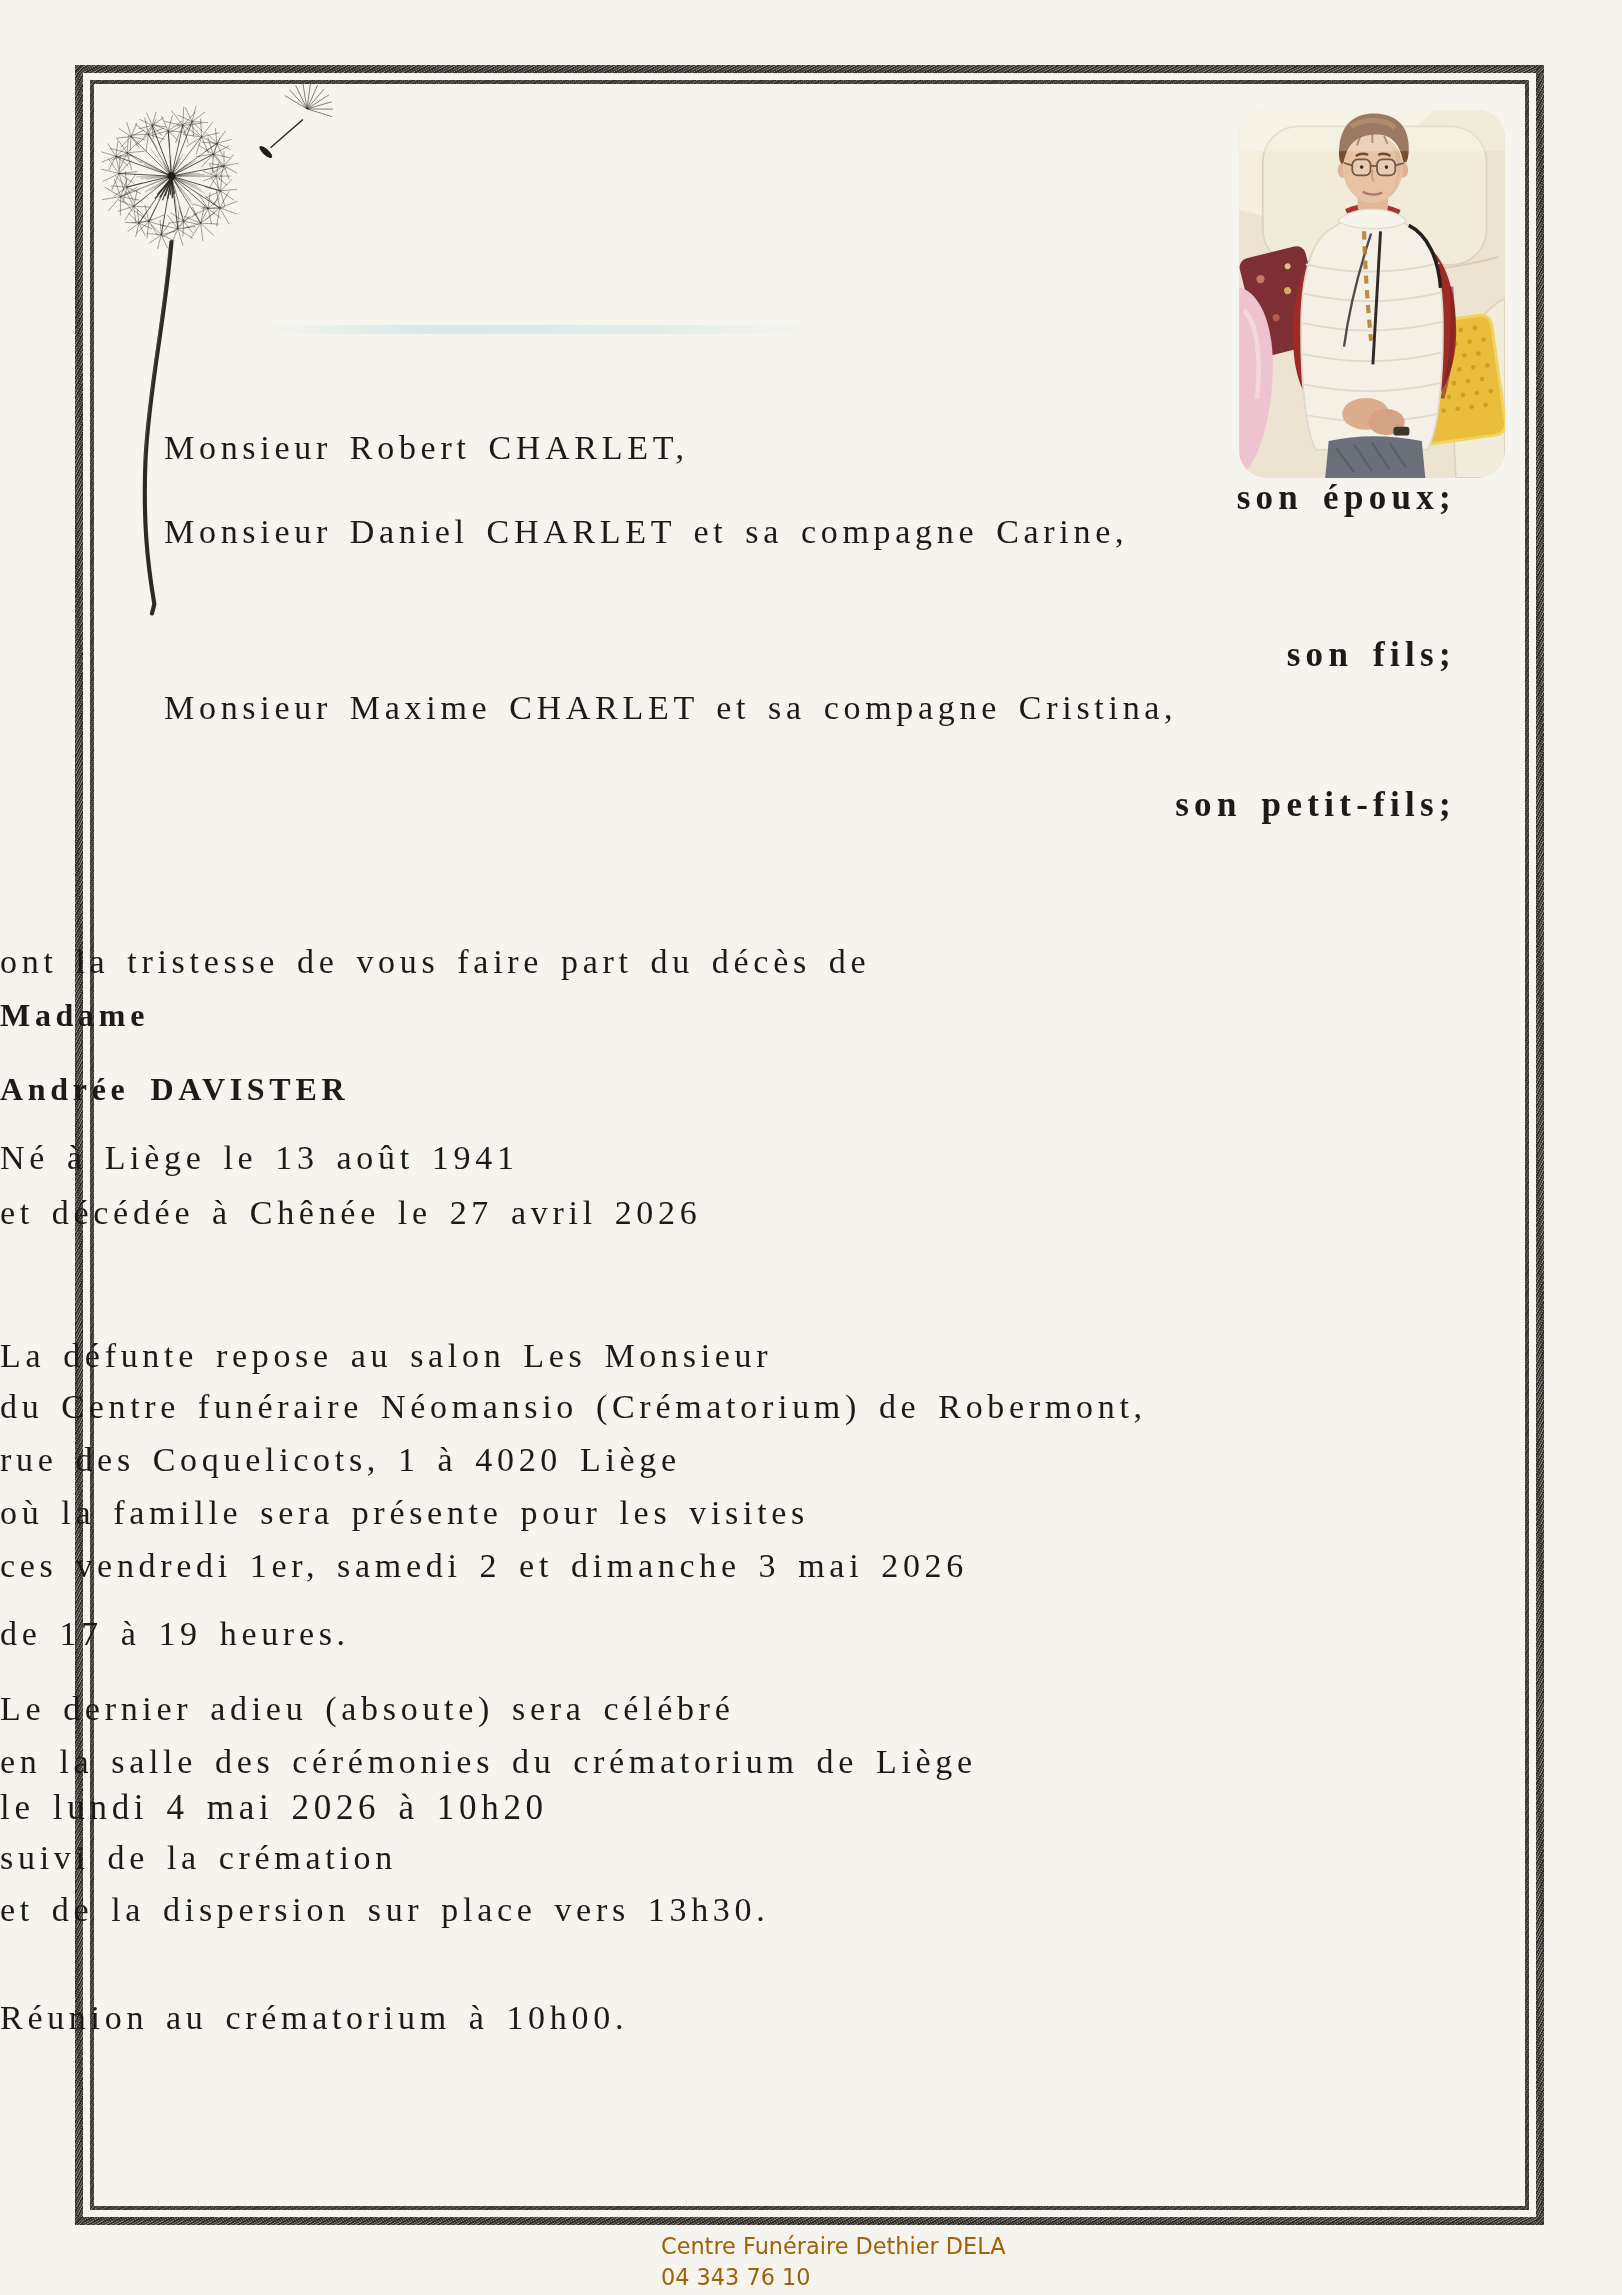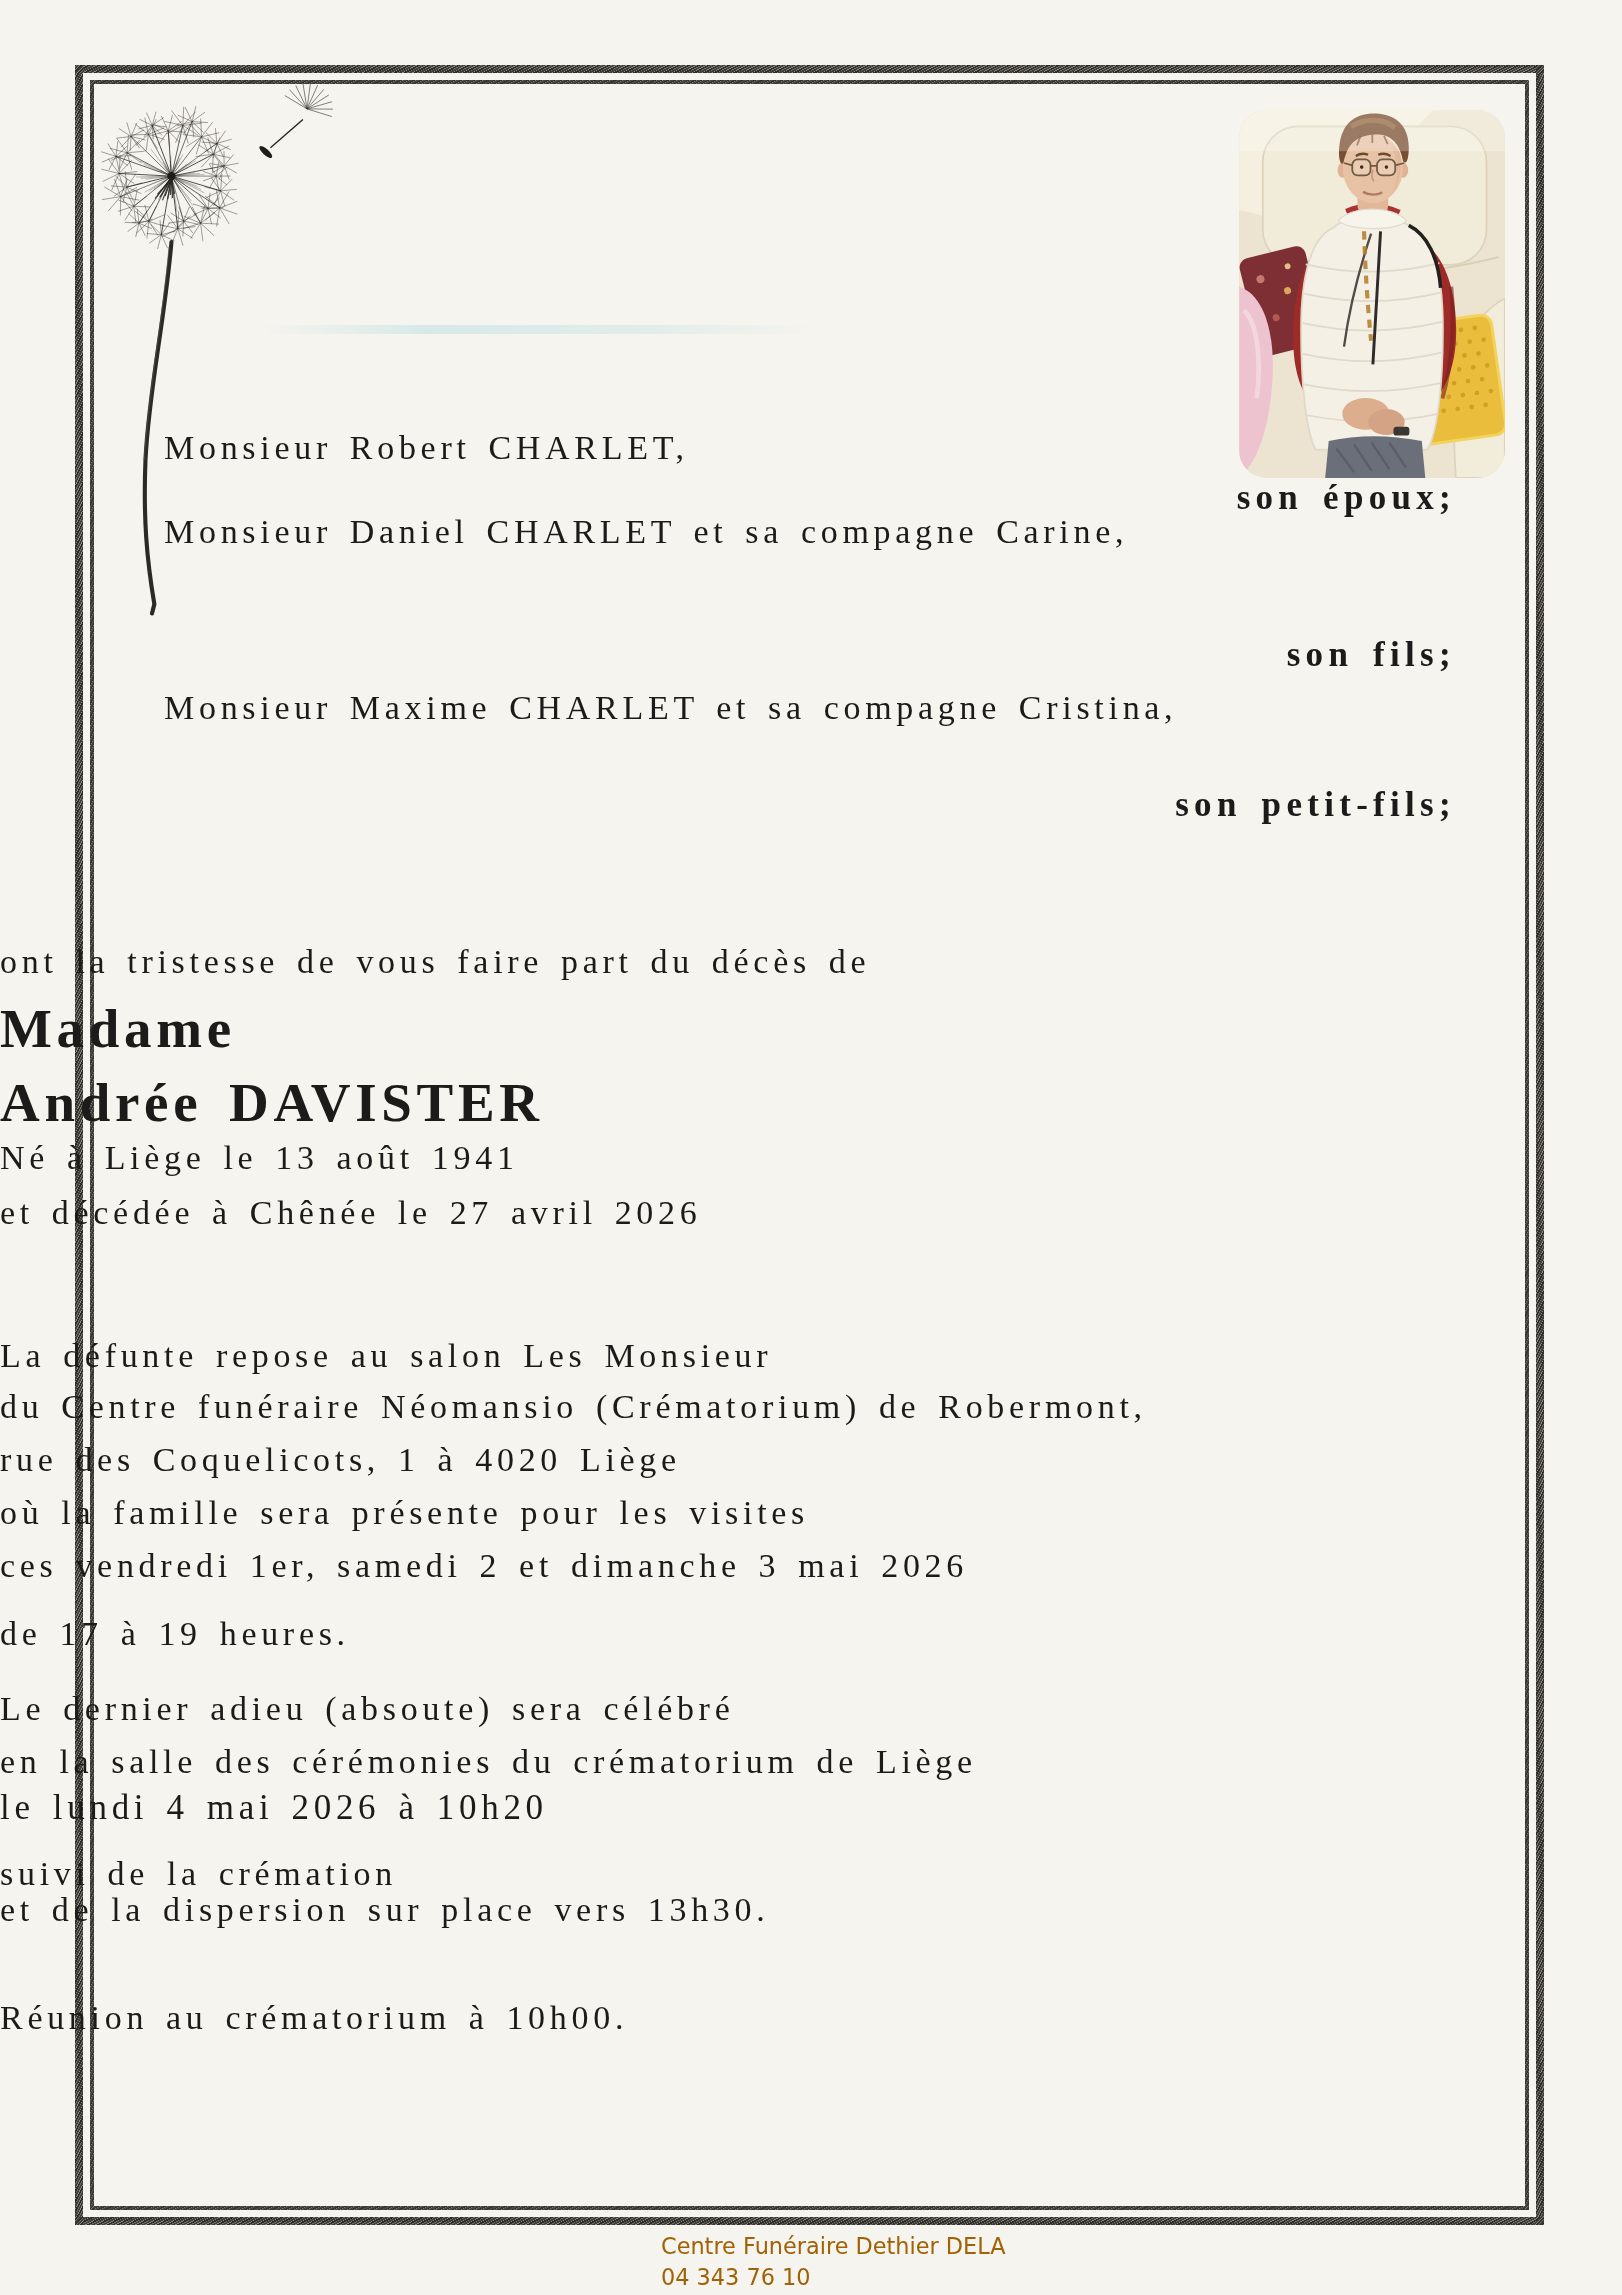--- a/index.html
+++ b/index.html
@@ -38,21 +38,21 @@
   .line{
     position:absolute;white-space:nowrap;
     font-size:34px;letter-spacing:4.7px;word-spacing:4.7px;line-height:1.15;
   }
   .left-col{left:164px;}
   .rel{
     position:absolute;right:167px;text-align:left;white-space:nowrap;
     font-weight:bold;font-size:35px;letter-spacing:5.3px;word-spacing:5.9px;
   }
   .center{left:0;width:1345px;text-align:left;}
-  .big{font-weight:bold;font-size:55px;letter-spacing:4.7px;word-spacing:8.2px;}
+  .big{font-weight:bold;font-size:32px;letter-spacing:4.7px;word-spacing:8.2px;}
   .boldline{font-weight:normal;font-size:35px;letter-spacing:4.7px;}
   
   .l-robert{top:428px;}
   .l-epoux{top:478px;}
   .l-daniel{top:512px;}
   .l-fils{top:635px;}
   .l-maxime{top:688px;}
   .l-petitfils{top:785px;}
   .l-intro{top:942px;}
   .l-madame{top:997px;}
@@ -61,21 +61,21 @@
   .l-death{top:1193px;}
   .l-rep1{top:1336px;}
   .l-rep2{top:1387px;}
   .l-rep3{top:1440px;}
   .l-rep4{top:1493px;}
   .l-rep5{top:1546px;}
   .l-rep6{top:1597px;margin-top:17px;}
   .l-cer1{top:1689px;}
   .l-cer2{top:1742px;}
   .l-cer3{top:1788px;}
-  .l-cer4{top:1838px;margin-top:16px;}
+  .l-cer4{top:1838px;}
   .l-cer5{top:1890px;}
   .l-meet{top:1998px;}
   
   .footer{
     position:absolute;left:661px;top:2231px;
     font-family:"DejaVu Sans","Liberation Sans",sans-serif;
     font-size:22.4px;line-height:31px;letter-spacing:0;color:#a16207;
   }
 </style>
 </head>

